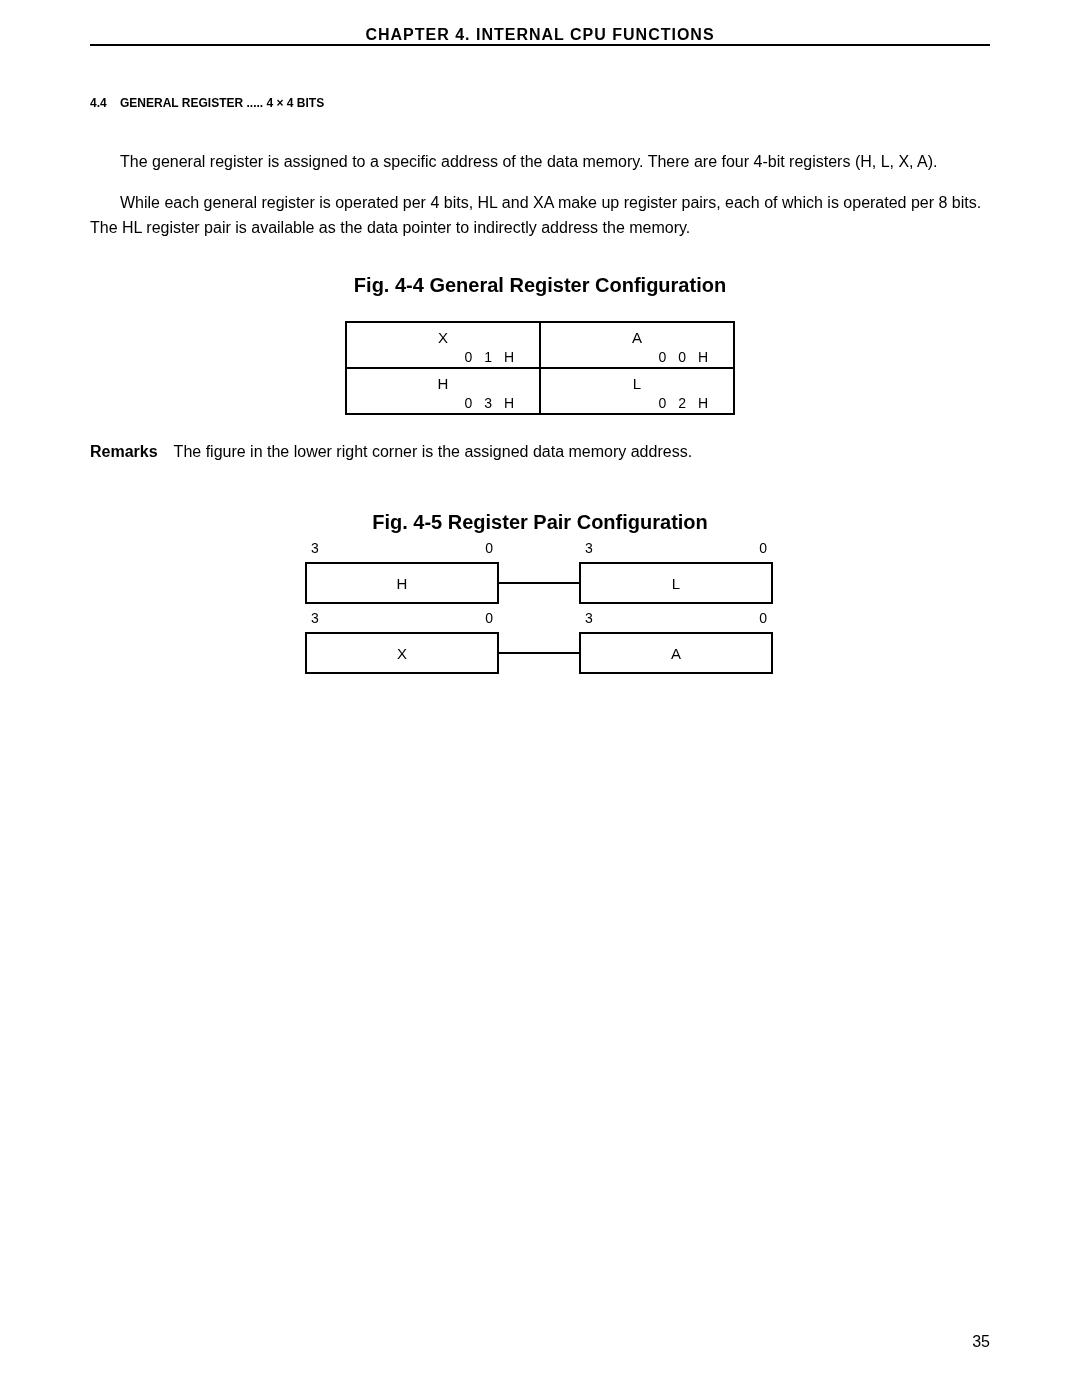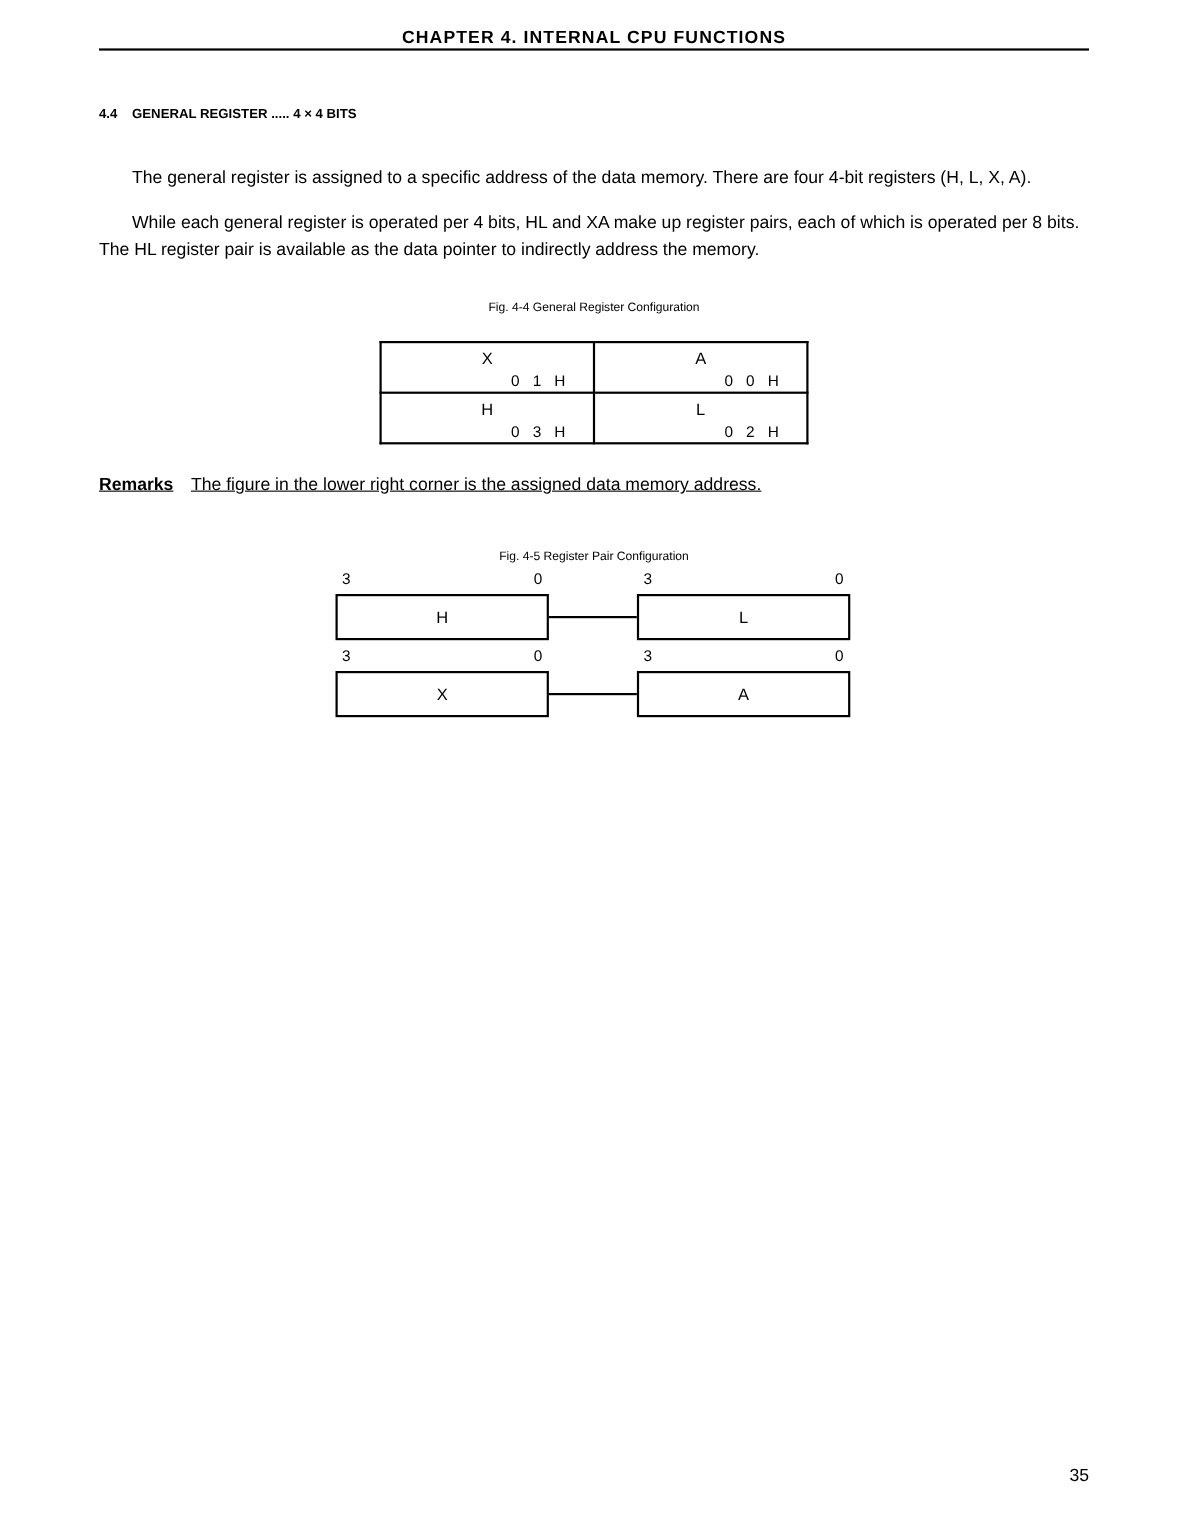--- a/index.html
+++ b/index.html
@@ -36,22 +36,22 @@
     font-size: 16px;
     line-height: 1.55;
     margin-bottom: 0;
   }
   .body-text .indent {
     display: inline-block;
     width: 30px;
   }
   .fig-caption {
     text-align: center;
-    font-weight: normal;
-    font-size: 11px;
+    font-weight: bold;
+    font-size: 20px;
     margin-top: 34px;
     margin-bottom: 24px;
   }
   .reg-config-table {
     margin: 0 auto;
     border-collapse: collapse;
   }
   .reg-config-table td {
     border: 2px solid #000;
     width: 190px;
@@ -68,21 +68,20 @@
   .reg-config-table .reg-addr {
     position: absolute;
     right: 21px;
     bottom: 2px;
     letter-spacing: 4px;
     font-size: 14px;
   }
   .remarks-line {
     font-size: 16px;
     margin-top: 28px;
-    text-decoration: underline;
   }
   .remarks-line .remarks-label {
     font-weight: bold;
     margin-right: 16px;
   }
   
   .pair-diagram {
     width: 470px;
     margin: 0 auto;
   }

